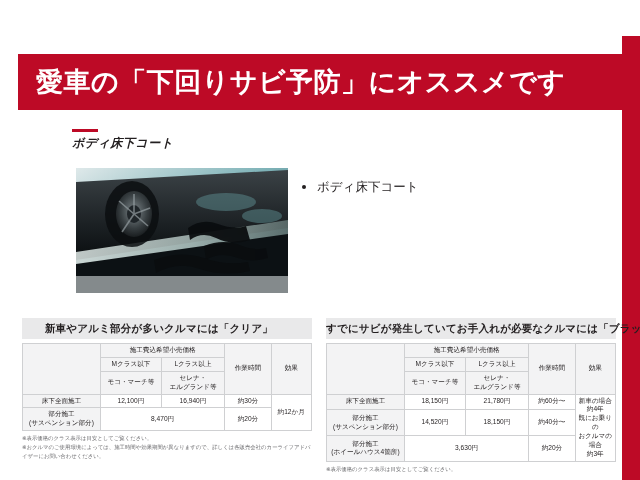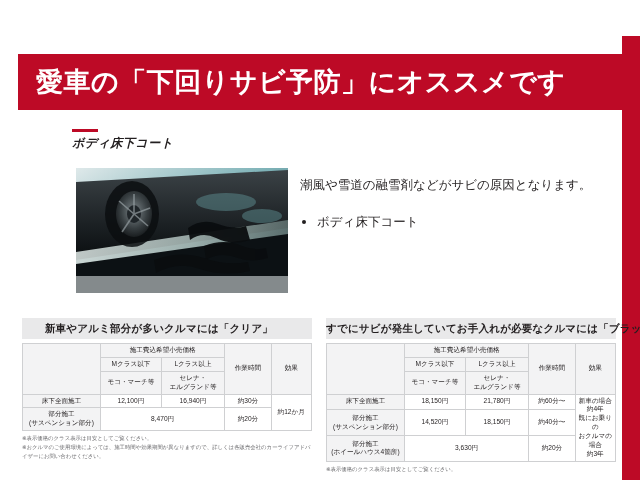--- a/index.html
+++ b/index.html
@@ -236,21 +236,20 @@
       </g>
       <g fill="#5e8e91" opacity="0.5">
         <ellipse cx="150" cy="34" rx="30" ry="9"></ellipse>
         <ellipse cx="186" cy="48" rx="20" ry="7"></ellipse>
       </g>
       <rect x="0" y="108" width="212" height="17" fill="#e8eeef" opacity="0.55"></rect>
     </svg>
   </div>
 
   <div class="copy">
-    <p class="copy-lead">潮風や雪道の融雪剤などがサビの原因となります。</p>
     <ul class="bullets">
       <li>ボディ床下コート</li>
     </ul>
   </div>
 
   <div class="block block-left">
     <div class="block-title">新車やアルミ部分が多いクルマには「クリア」</div>
 
     <table class="price">
       <colgroup>

